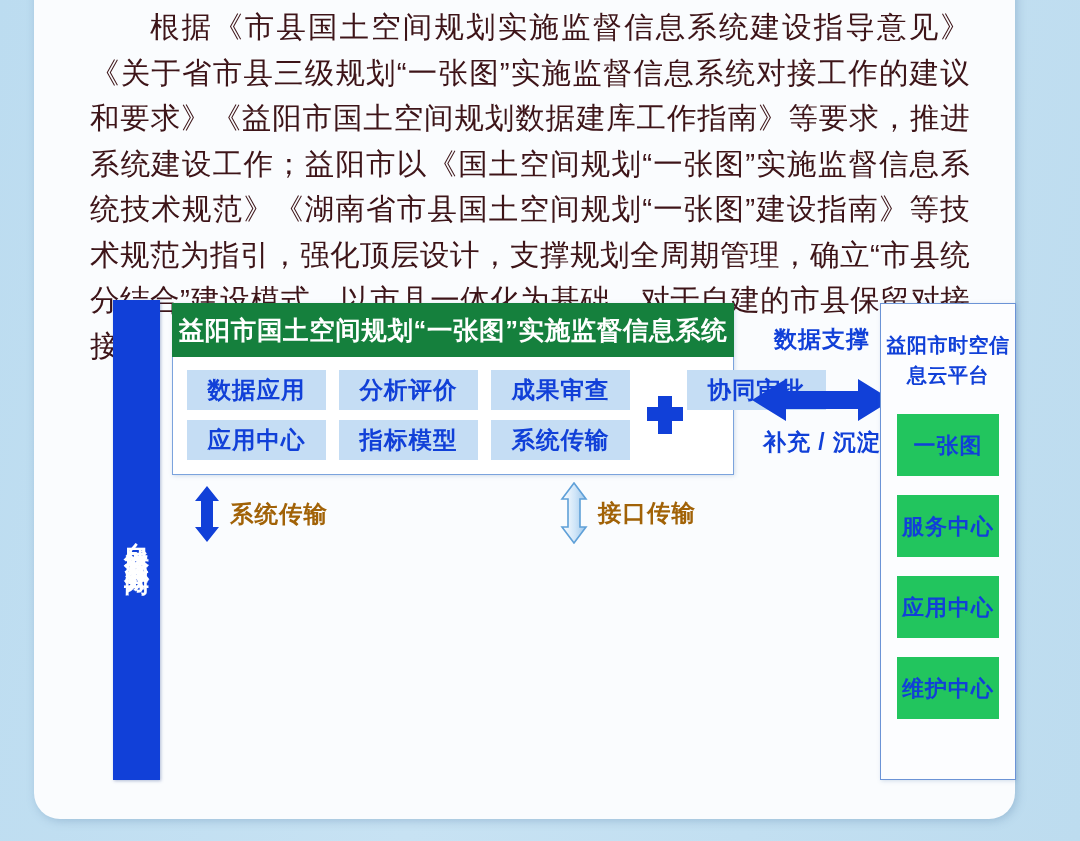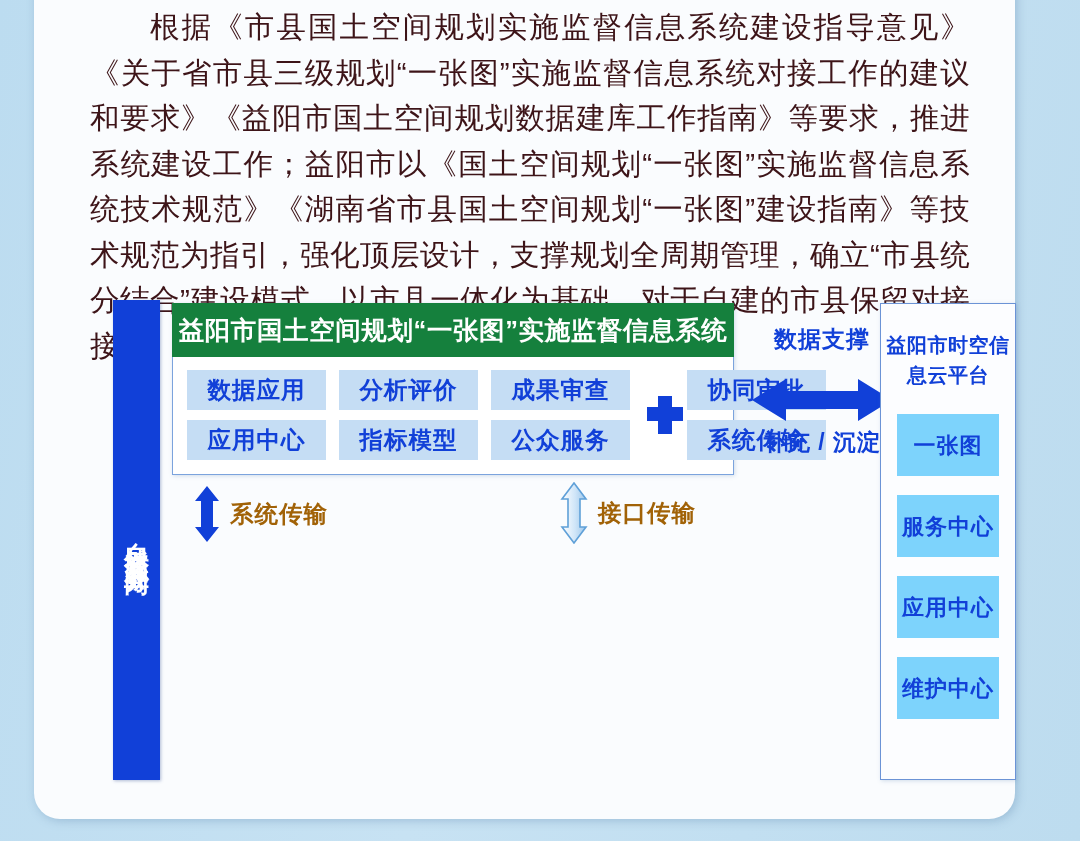--- a/index.html
+++ b/index.html
@@ -130,21 +130,21 @@
 
   
   #cloud-panel { left: 800px; top: 3px; width: 136px; height: 477px;
                  border:1px solid #6b93d6; background:#fcfdff; }
   #cloud-title {
     margin-top: 26px; text-align:center;
     color:#1140d8; font-size:20px; font-weight:700; line-height:30px;
     letter-spacing: .5px;
   }
   .cloud-chip {
-    margin: 0 16px; height: 62px; background: #7dd3fc; color:#1140d8;
+    margin: 0 16px; height: 62px; background: #22c55e; color:#1140d8;
     font-size: 22px; font-weight:600; line-height:27px; letter-spacing:1px;
     display:flex; align-items:center; justify-content:center; text-align:center;
   }
   #cloud-chips { margin-top: 24px; display:flex; flex-direction:column; gap: 19px; }
 
   
   #conn { position:absolute; left:92px; top:182px; width:562px; height:66px; }
   .conn-item { position:absolute; display:flex; align-items:center; gap:10px; }
   .conn-item .t { color:#a16207; font-size:23.5px; font-weight:700; letter-spacing:1px; white-space:nowrap;}
   #conn-sys { left: 22px; top: 4px; }
@@ -187,21 +187,20 @@
     <div id="city-panel" class="panel">
       <div class="panel-head">益阳市国土空间规划“一张图”实施监督信息系统</div>
       <div id="city-grid">
         <div class="chip">数据应用</div>
         <div class="chip">分析评价</div>
         <div class="chip">成果审查</div>
         <div id="plus"></div>
         <div class="chip">协同审批</div>
         <div class="chip">应用中心</div>
         <div class="chip">指标模型</div>
-        <div class="chip">公众服务</div>
         <div class="chip">系统传输</div>
       </div>
     </div>
 
     <div id="support">
       <div class="lbl top">数据支撑</div>
       <svg id="h-arrow" viewBox="0 0 140 46">
         <polygon points="0,23 34,2 34,14 106,14 106,2 140,23 106,44 106,32 34,32 34,44" fill="#1140d8"></polygon>
       </svg>
       <div class="lbl bot">补充 / 沉淀</div>

